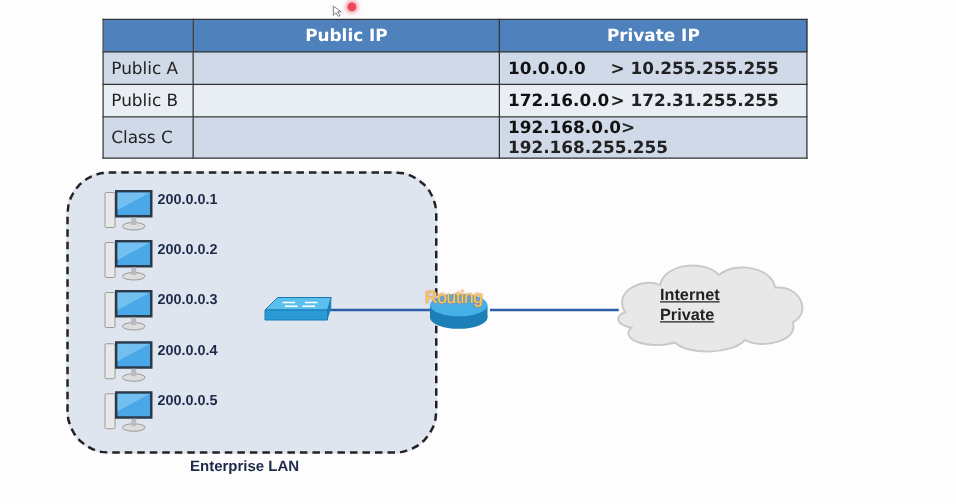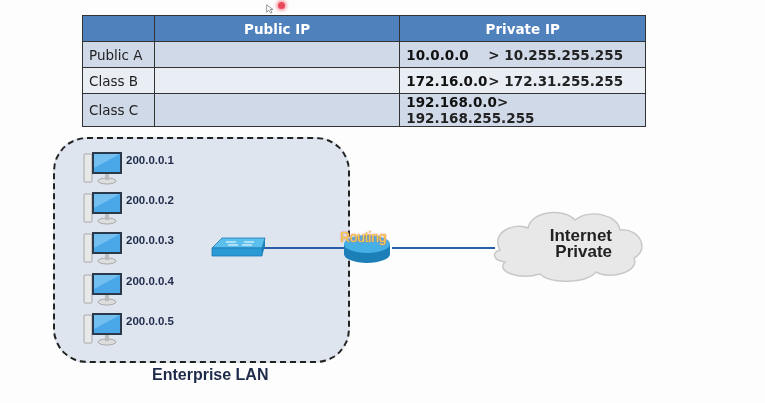--- a/index.html
+++ b/index.html
@@ -10,28 +10,28 @@
   table.ip { position:absolute; left:82px; top:15px; border-collapse:collapse; width:564px; font-family:"DejaVu Sans", sans-serif; font-size:13.5px; color:#222;padding-left:21px; }
   table.ip td, table.ip th { border:1.5px solid #333; height:25px; padding:0 6px; }
   table.ip th { background:#4f81bd; color:#fff; font-weight:bold; font-size:13.5px; text-align:center; }
   table.ip tr.r1 td, table.ip tr.r3 td { background:#d0d9e8; }
   table.ip tr.r2 td { background:#e9edf4; }
   col.c1 { width:72px; } col.c2 { width:246px; } col.c3 { width:246px; }
   .start { font-weight:bold; color:#111; display:inline-block; min-width:82px; }
   .end { color:#222;font-weight:bold; }
 
   .lan { position:absolute; left:53px; top:137px; width:293px; height:222px; border:2.5px dashed #222; border-radius:34px; background:#dfe5ef; }
-  .lan-label { position:absolute; left:152px; top:366px; font-weight:bold; font-size:16px; color:#1e2a4a; }
+  .lan-label { position:absolute; left:152px; top:366px; font-weight:bold; font-size:12px; color:#1e2a4a; }
 
   .host { position:absolute; left:82px; width:160px; height:36px; }
   .host svg { position:absolute; left:0; top:0; }
   .host .ip { position:absolute; left:44px; top:4px; font-weight:bold; font-size:11.5px; color:#1e2a4a; }
 
   .diagram { position:absolute; left:0; top:0; }
-  .cloud-text { position:absolute; left:528px; top:228px; width:84px; text-align:right; font-weight:bold; font-size:17px; color:#222; line-height:16px; }
+  .cloud-text { position:absolute; left:528px; top:228px; width:84px; text-align:left; font-weight:bold; font-size:13px; color:#222; line-height:16px;text-decoration:underline; }
   .routing { position:absolute; left:340px; top:229px; font-size:14px; font-weight:normal; color:#f2d64a; text-shadow:0 0 2px #e88, 0 0 1px #c44; letter-spacing:-0.3px; }
 </style>
 </head>
 <body>
 
 <svg class="cursor" width="10" height="12" viewBox="0 0 10 12">
   <path d="M1 1 L1 10 L3.5 7.5 L6 11 L7.5 10 L5 6.5 L8.5 6.5 Z" fill="#fff" stroke="#666" stroke-width="0.8"></path>
 </svg>
 <div class="click-dot"></div>
 
@@ -46,21 +46,21 @@
     <th></th>
     <th>Public IP</th>
     <th>Private IP</th>
   </tr>
   <tr class="r1">
     <td>Public A</td>
     <td></td>
     <td><span class="start">10.0.0.0</span><span class="end">&gt; 10.255.255.255</span></td>
   </tr>
   <tr class="r2">
-    <td>Class B</td>
+    <td>Public B</td>
     <td></td>
     <td><span class="start">172.16.0.0</span><span class="end">&gt; 172.31.255.255</span></td>
   </tr>
   <tr class="r3">
     <td>Class C</td>
     <td></td>
     <td><span class="start">192.168.0.0</span><span class="end">&gt; 192.168.255.255</span></td>
   </tr>
 </tbody>
   </table>

